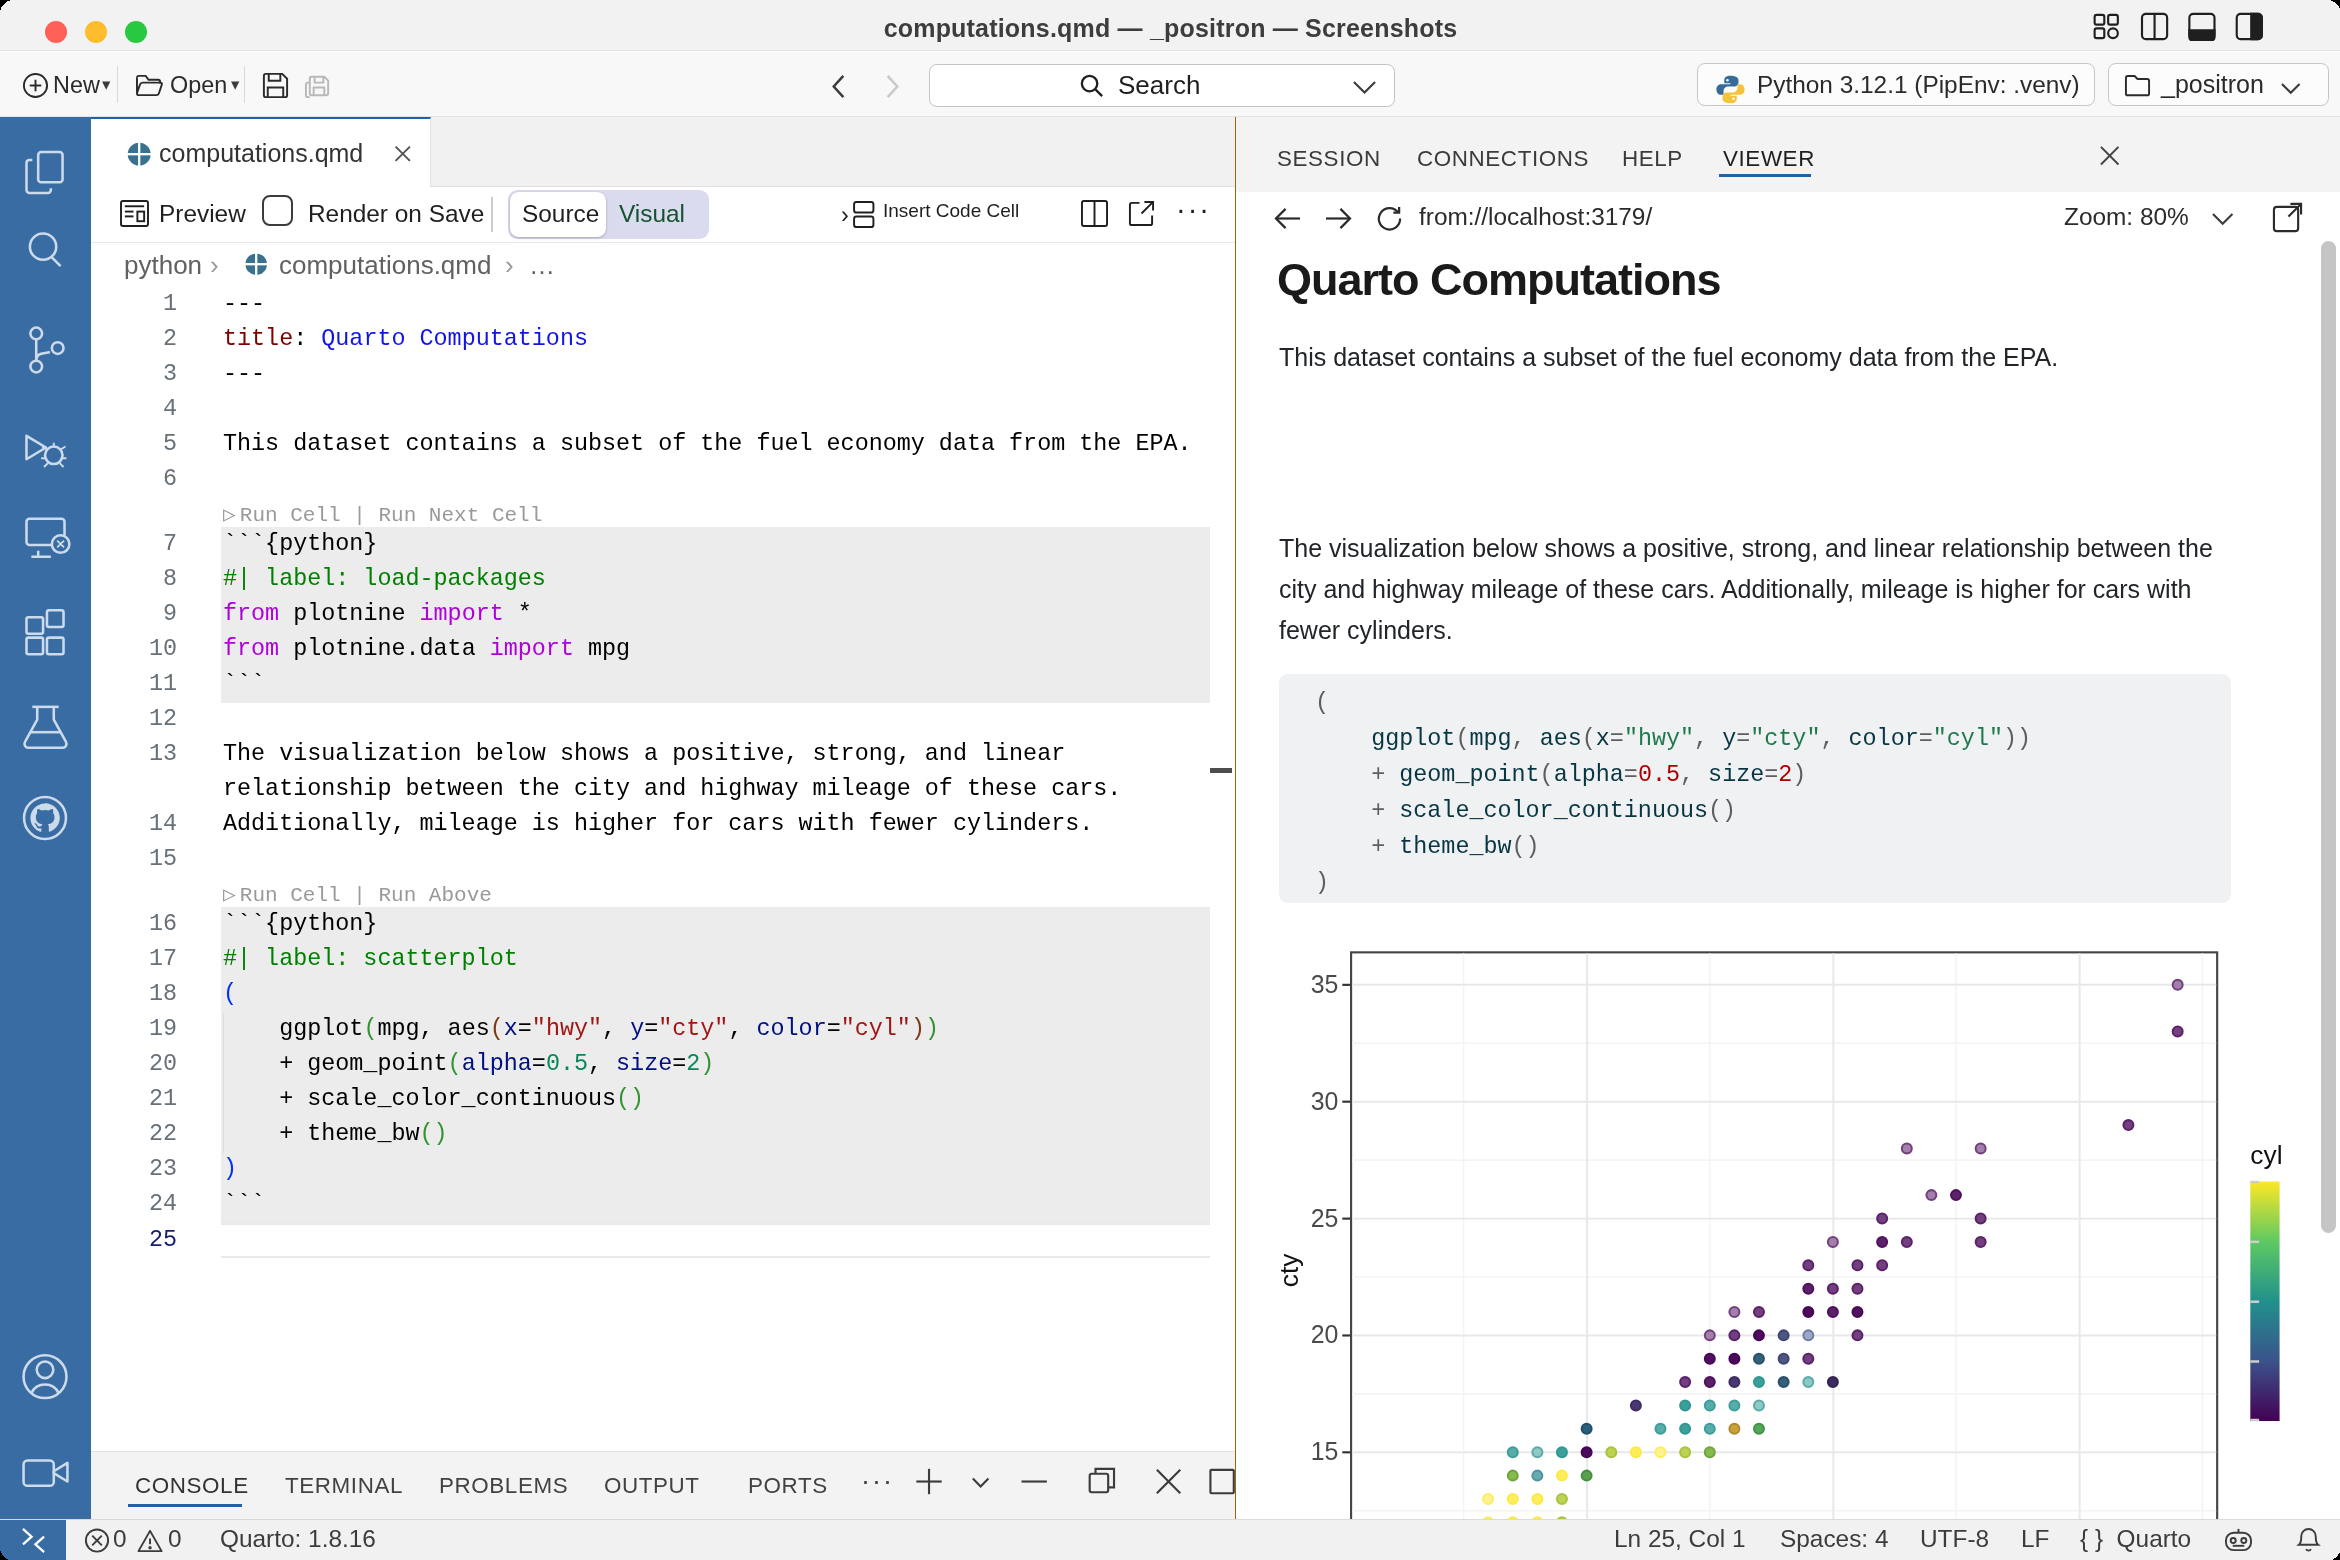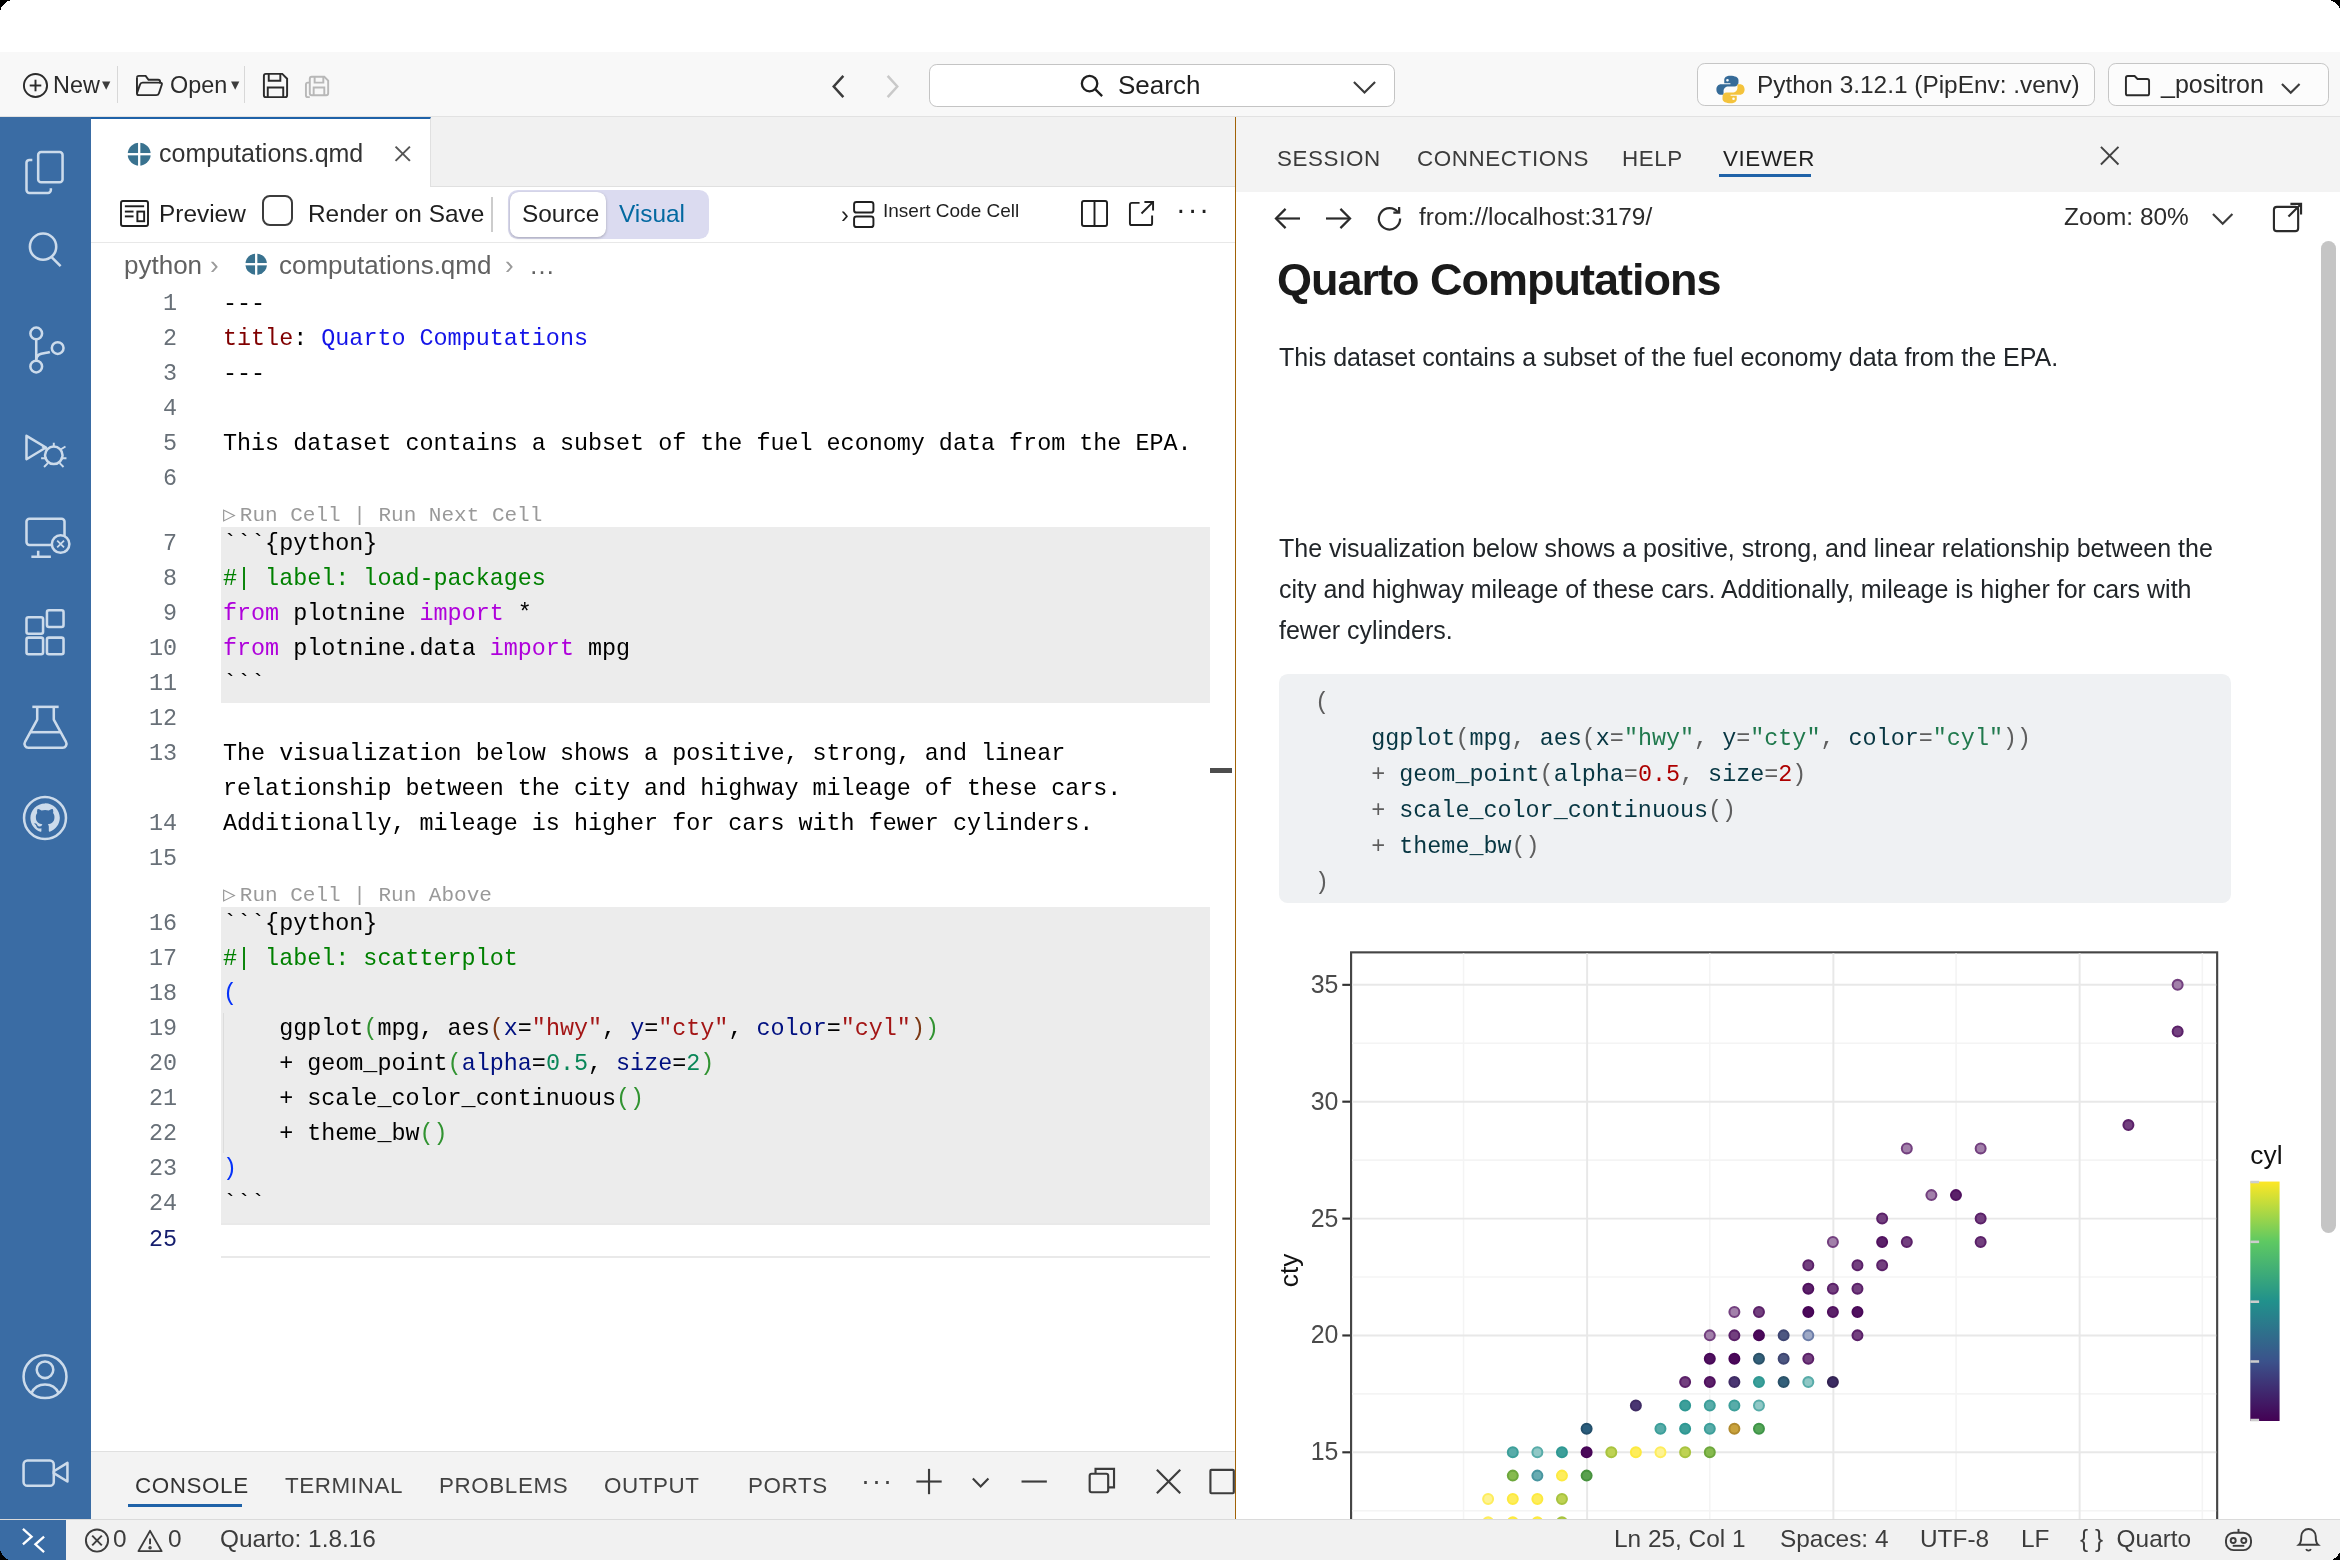--- a/index.html
+++ b/index.html
@@ -47,20 +47,39 @@
 .qk{color:#2b6e98}.qs{color:#20794d}.qn{color:#ad0000}.qo{color:#5e5e5e}
 
 #statusbar{left:0;top:1519px;width:2341px;height:41px;background:#f1f1f1;border-top:1px solid #dadada;font-size:24.4px;color:#3c3c3c}
 #remote{left:0;top:0;width:66px;height:41px;background:#3a6ca4}
 .corner{width:13.7px;height:13.7px;background:#000}
 </style>
 </head>
 <body>
 <div id="app">
 
+<div id="titlebar" class="abs">
+  <div class="abs tl" style="left:45px;background:#ff5f57"></div>
+  <div class="abs tl" style="left:85px;background:#febc2e"></div>
+  <div class="abs tl" style="left:125px;background:#28c840"></div>
+  <div class="abs" id="title-text">computations.qmd — _positron — Screenshots</div>
+
+  <svg class="abs" style="left:2093px;top:11.7px" width="185" height="29" viewBox="0 0 190 30" fill="none" stroke="#1f1f1f" stroke-width="2.2">
+    <rect x="1" y="3" width="10" height="10" rx="2"></rect>
+        <rect x="15" y="3" width="10" height="10" rx="2"></rect>
+        <rect x="1" y="17" width="10" height="10" rx="2"></rect>
+        <circle cx="20" cy="22" r="5"></circle>
+    <rect x="50" y="2" width="26" height="26" rx="4"></rect>
+        <line x1="63" y1="2" x2="63" y2="28"></line>
+    <rect x="99" y="2" width="26" height="26" rx="4"></rect>
+        <path d="M99 19h26v7a4 4 0 0 1-4 4h-18a4 4 0 0 1-4-4z" fill="#1f1f1f"></path>
+    <rect x="148" y="2" width="26" height="26" rx="4"></rect>
+        <path d="M163 2h7a4 4 0 0 1 4 4v18a4 4 0 0 1-4 4h-7z" fill="#1f1f1f"></path>
+  </svg>
+</div>
 
 <div id="toolbar" class="abs">
   <svg class="abs" style="left:21.5px;top:19.5px" width="27" height="27" viewBox="0 0 28 28" fill="none" stroke="#2b2b2b" stroke-width="2">
         <circle cx="14" cy="14" r="12"></circle>
         <line x1="14" y1="8" x2="14" y2="20"></line>
         <line x1="8" y1="14" x2="20" y2="14"></line>
       </svg>
   <div class="abs" style="left:53px;top:19.5px;font-size:23.4px;color:#2b2b2b">New</div>
   <div class="abs tbchev" style="left:102px">▾</div>
   <div class="abs" style="left:117px;top:13.7px;width:1px;height:37px;background:#d8d8d8"></div>
@@ -199,21 +218,21 @@
           <line x1="5" y1="17" x2="14" y2="17"></line>
           <rect x="18" y="12" width="7" height="10"></rect>
         </svg>
     <div class="abs" style="left:68px;top:12.7px;font-size:24.4px;color:#1f1f1f">Preview</div>
     <div class="abs" style="left:171px;top:7.8px;width:31px;height:31px;border:2.4px solid #3c3c3c;border-radius:7.8px;background:#fff"></div>
     <div class="abs" style="left:217px;top:12.7px;font-size:24.4px;color:#1f1f1f">Render on Save</div>
     <div class="abs" style="left:400px;top:9.8px;width:1.5px;height:35px;background:#ccc"></div>
     <div class="abs" style="left:417px;top:2.9px;width:201px;height:49px;background:#dbdbf0;border-radius:9.8px"></div>
     <div class="abs" style="left:419px;top:4.9px;width:96px;height:45px;background:#fff;border-radius:8.8px;box-shadow:0 1px 2.9px rgba(0,0,0,.25)"></div>
     <div class="abs" style="left:431px;top:12.7px;font-size:24.4px;color:#1f1f1f">Source</div>
-    <div class="abs" style="left:528px;top:12.7px;font-size:24.4px;color:#0369a1">Visual</div>
+    <div class="abs" style="left:528px;top:12.7px;font-size:24.4px;color:#14532d">Visual</div>
     <div class="abs" style="left:750px;top:14.6px;font-size:23.4px;color:#1f1f1f">›</div>
     <svg class="abs" style="left:762px;top:12.7px" width="21.5" height="29" viewBox="0 0 22 30" fill="none" stroke="#1f1f1f" stroke-width="2">
           <rect x="1" y="2" width="20" height="11" rx="2.5"></rect>
           <rect x="1" y="17" width="20" height="11" rx="2.5"></rect>
         </svg>
     <div class="abs" style="left:792px;top:12.7px;font-size:19px;color:#1f1f1f">Insert Code Cell</div>
     <svg class="abs" style="left:990px;top:12.7px" width="27" height="27" viewBox="0 0 28 28" fill="none" stroke="#1f1f1f" stroke-width="2">
           <rect x="1" y="1" width="26" height="26" rx="2"></rect>
           <line x1="14" y1="1" x2="14" y2="27"></line>
         </svg>

